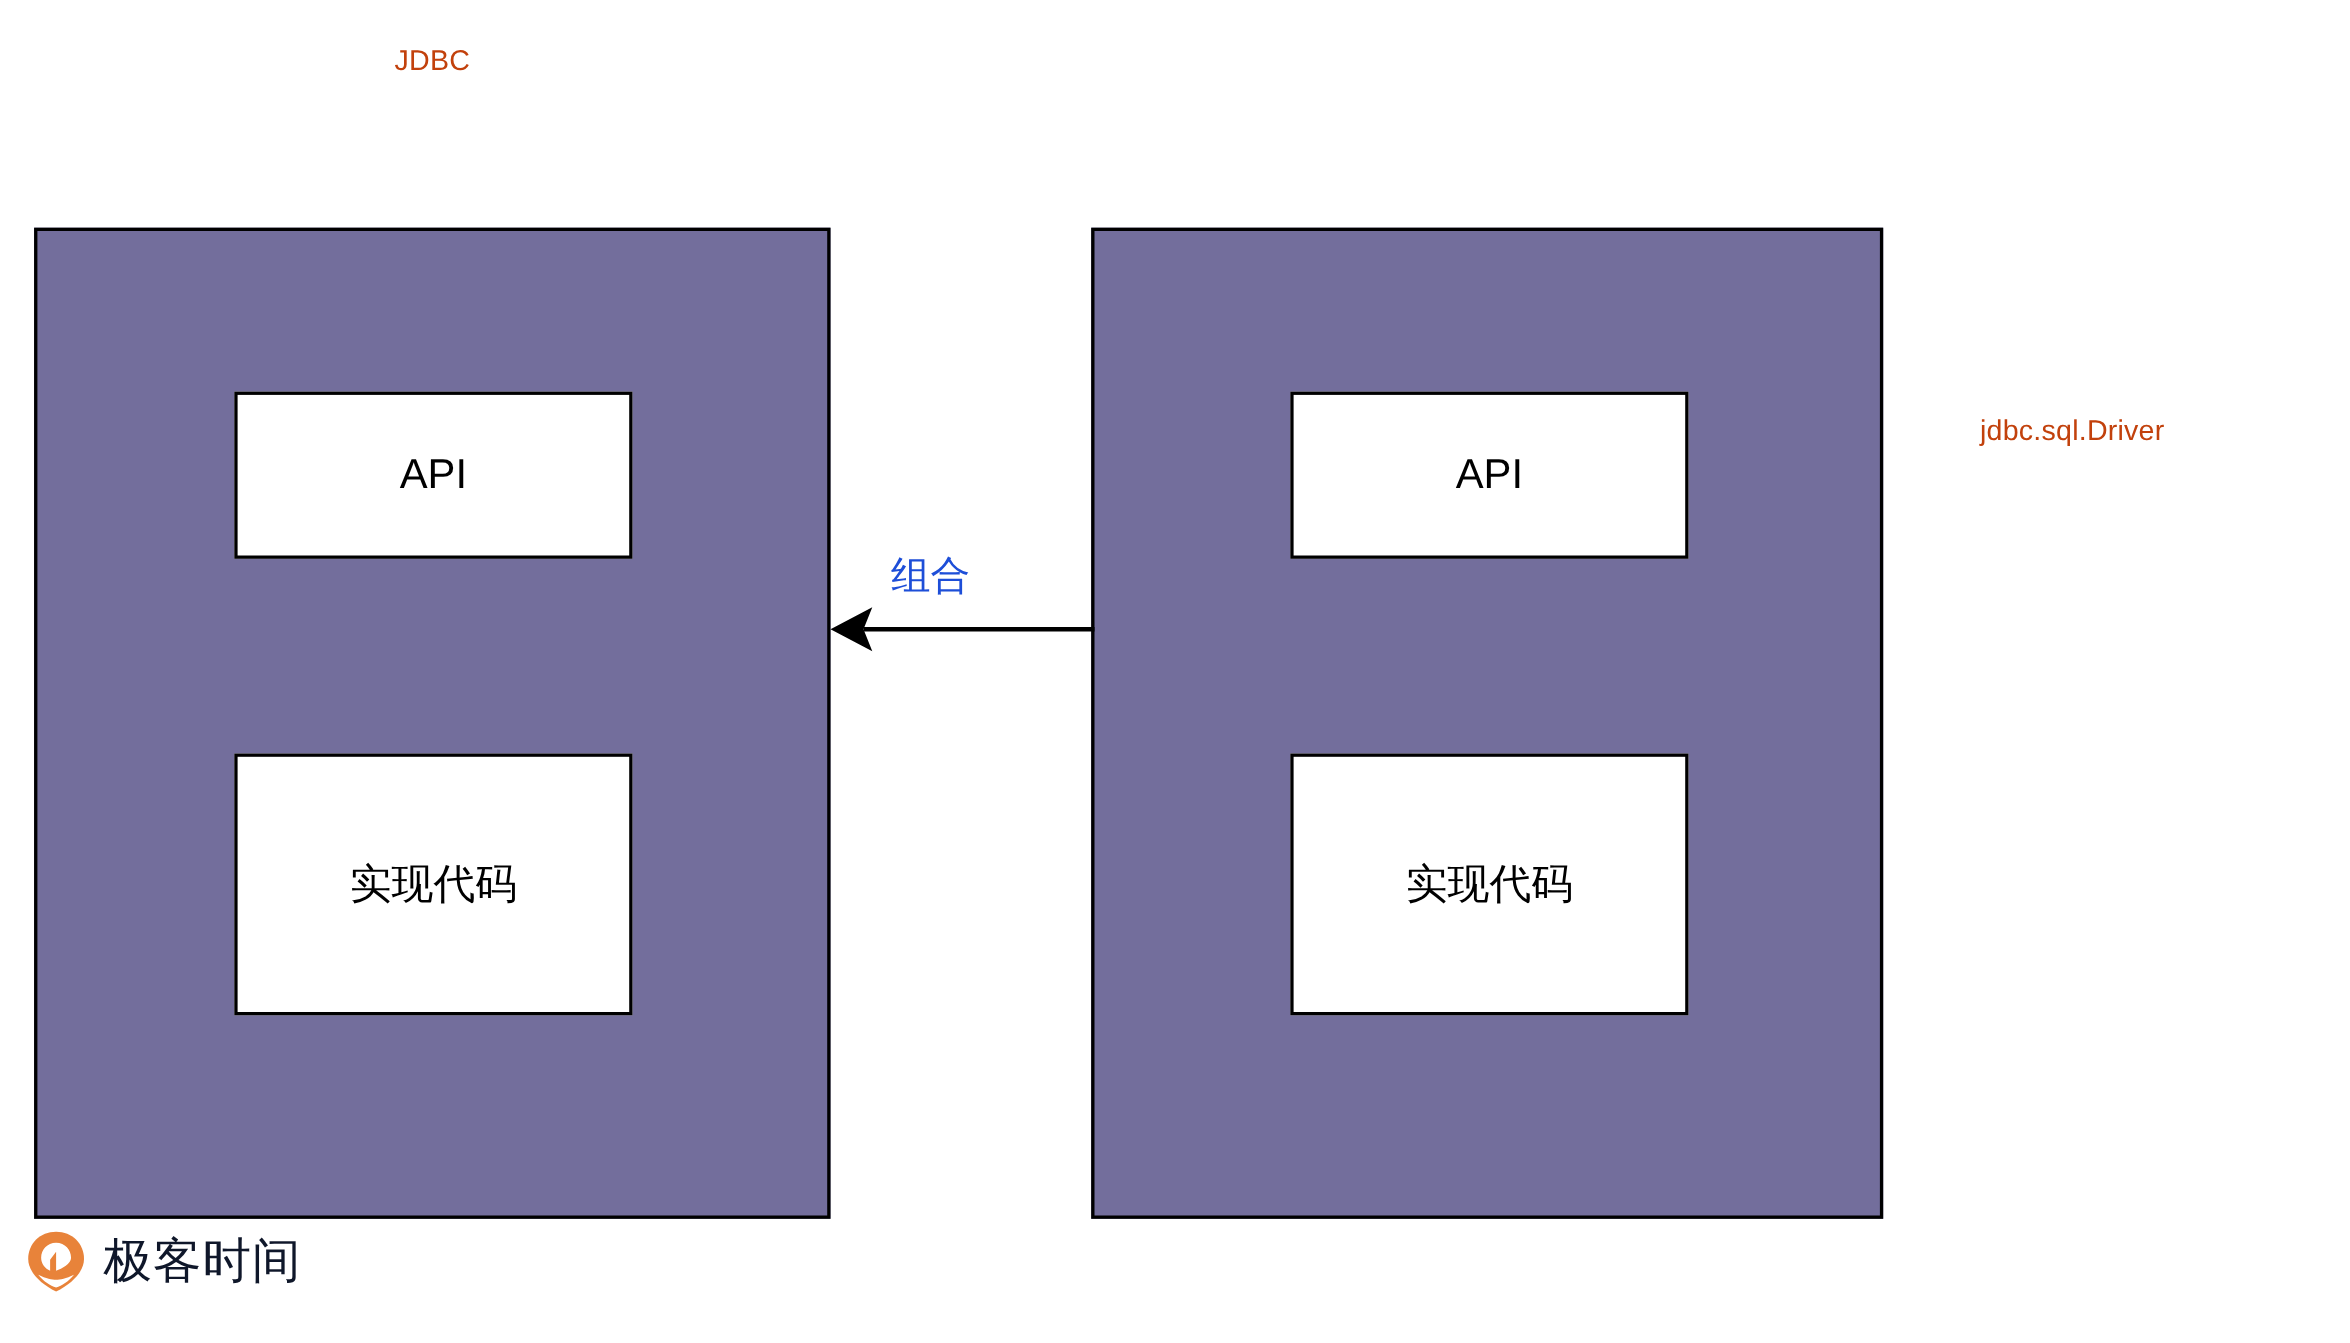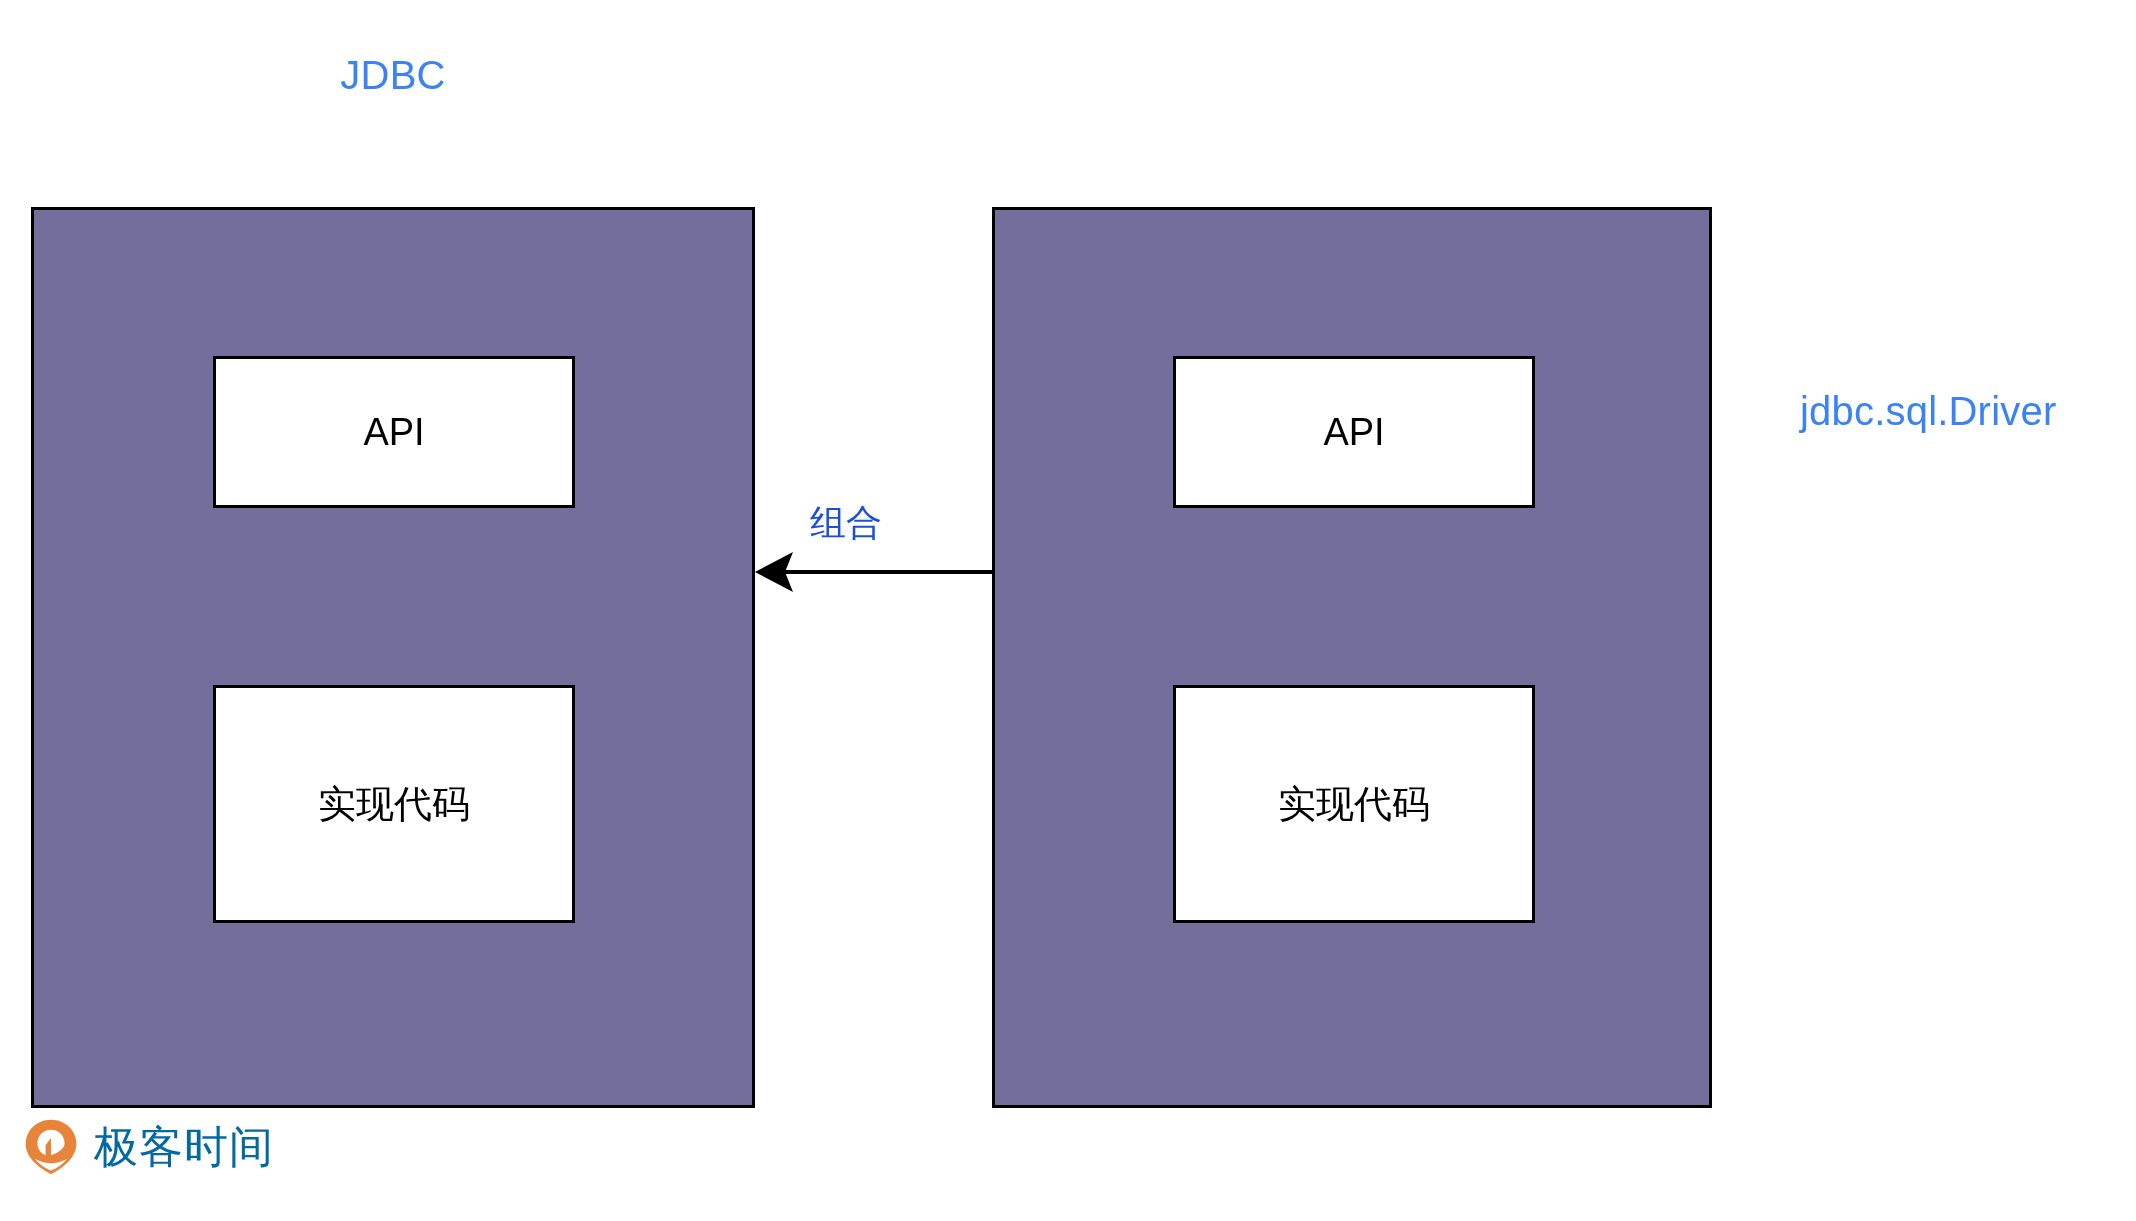--- a/index.html
+++ b/index.html
@@ -15,26 +15,25 @@
     position: relative;
     width: 2136px;
     height: 1221px;
     background: #ffffff;
     overflow: hidden;
   }
 
   
   .title {
     position: absolute;
-    font-size: 40px;
+    font-size: 26px;
     line-height: 1;
-    color: #3b82f6;
+    color: #c2410c;
     white-space: nowrap;
     letter-spacing: 0.2px;
-    margin-top: 13px;
   }
   #title-jdbc      { left: 0;    top: 42px;  width: 786px; text-align: center; }
   #title-mysql     { left: 932px; top: 42px; width: 840px; text-align: center; }
   #title-javasql   { left: 1800px; top: 378px; text-align: left; }
 
   
   .panel {
     position: absolute;
     background: #736E9C;
     border: 3px solid #000000;
@@ -92,23 +91,23 @@
     left: 22px;
     top: 1118px;
     display: flex;
     align-items: center;
     gap: 14px;
   }
   #logo-mark { width: 58px; height: 58px; display: block; }
   #logo-text {
     font-size: 44px;
     line-height: 1;
-    color: #0369a1;
+    color: #0f172a;
     letter-spacing: 1px;
-    font-family: Liberation Sans, sans-serif;
+    font-family: Liberation Serif, serif;
     white-space: nowrap;
   }
 </style>
 </head>
 <body>
 
 <div id="canvas">
 
   <div class="title" id="title-jdbc">JDBC</div>
 

